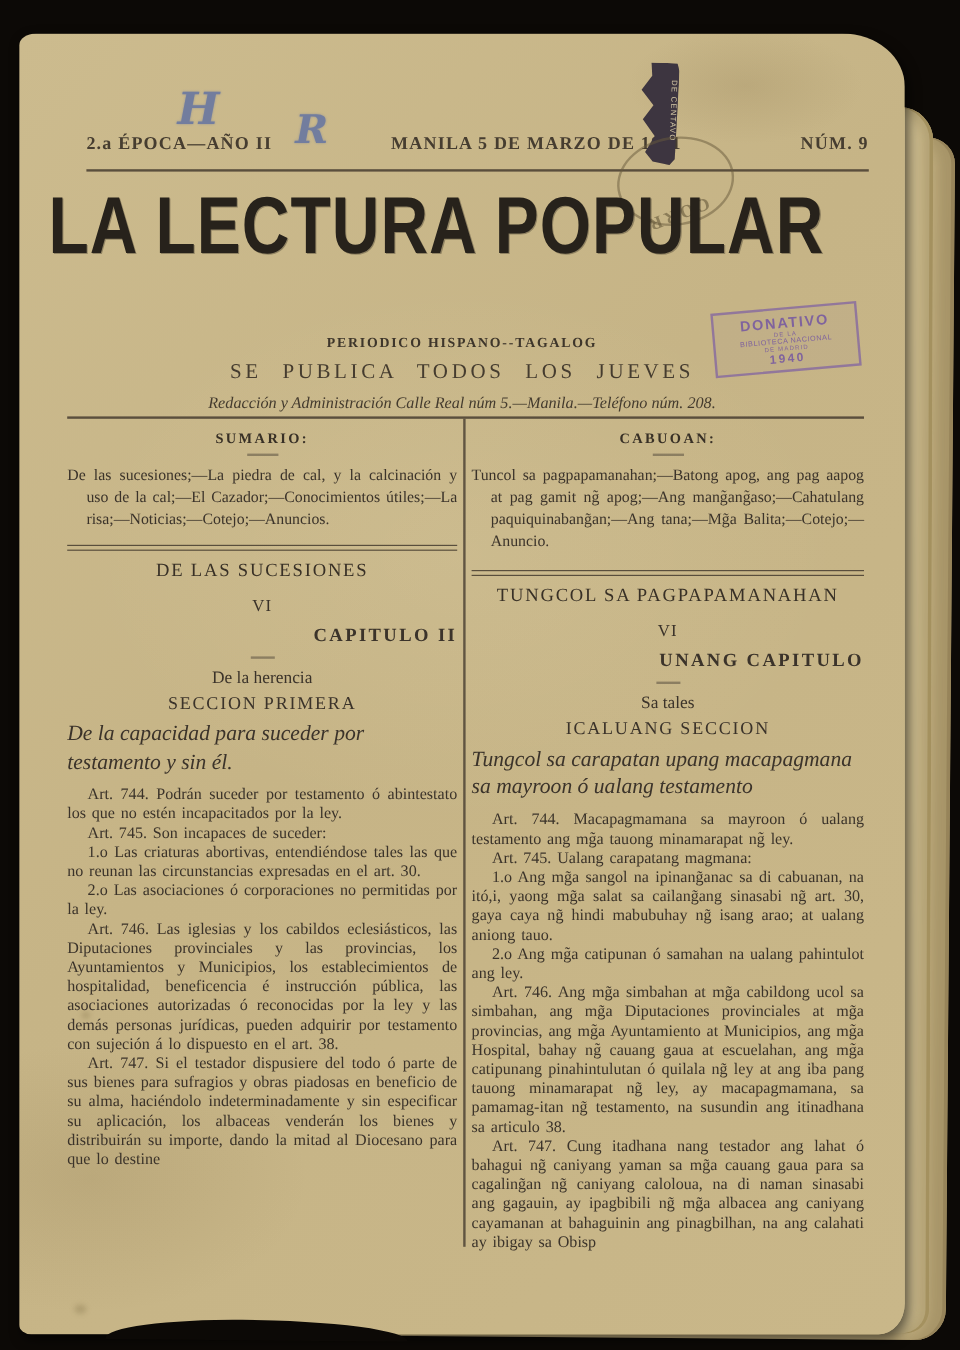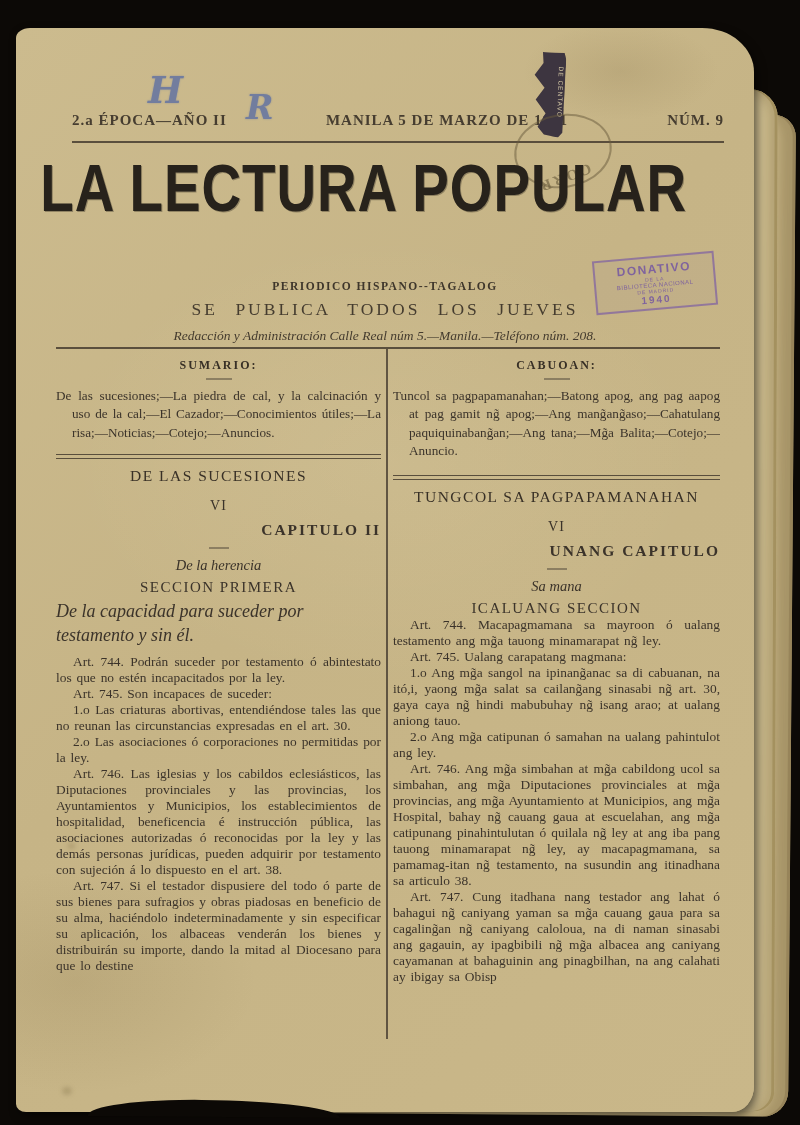--- a/index.html
+++ b/index.html
@@ -90,21 +90,21 @@
   .head-dash { width:26px; height:2px; background:#5a5040; margin:5px auto 7px; opacity:.55; }
   .summary { font-size:13.2px; line-height:1.4; padding-left:16px; text-indent:-16px;
              text-align:justify; word-spacing:1px; }
   .double-rule { border-top:1.7px solid #463c2f; border-bottom:1.7px solid #463c2f; height:5px; margin:12px 0 8px; opacity:.85; }
   .col-right .double-rule { margin-top:14px; }
 
   .art-title   { text-align:center; font-size:15.5px; letter-spacing:1.5px; margin-top:8px; color:#383026; }
   .art-part    { text-align:center; font-size:14px; letter-spacing:1px; margin-top:13px; }
   .art-chapter { text-align:right; font-size:15.5px; font-weight:bold; letter-spacing:2px; margin-top:7px; }
   .art-dash    { width:20px; height:2px; background:#5a5040; margin:8px auto; opacity:.55; }
-  .art-sub     { text-align:center; font-style:italic; font-size:14.5px; margin-top:2px; }
+  .art-sub     { text-align:center; font-size:14.5px; margin-top:2px; }
   .art-section { text-align:center; font-size:15px; letter-spacing:1.5px; margin-top:5px; }
   .art-note    { text-align:left; font-style:italic; font-size:18px; line-height:1.3; margin-top:4px; margin-bottom:7px; }
   .para { font-size:13.4px; line-height:16px; text-align:justify; text-indent:17px;
           word-spacing:1.5px; }
 </style>
 </head>
 <body>
 
 <div class="scene">
   <div class="stack stack-b"></div>
@@ -177,22 +177,23 @@
       <div class="col-right">
         <div class="sec-head">CABUOAN:</div>
         <div class="head-dash"></div>
         <div class="summary">Tuncol sa pagpapamanahan;—Batong apog, ang pag aapog at pag gamit ng̃ apog;—Ang mang̃ang̃aso;—Cahatulang paquiquinabang̃an;—Ang tana;—Mg̃a Balita;—Cotejo;—Anuncio.</div>
         <div class="double-rule"></div>
 
         <div class="art-title">TUNGCOL SA PAGPAPAMANAHAN</div>
         <div class="art-part">VI</div>
         <div class="art-chapter">UNANG CAPITULO</div>
         <div class="art-dash"></div>
-        <div class="art-sub">Sa mana</div>
+        <div class="art-sub">Sa tales</div>
         <div class="art-section">ICALUANG SECCION</div>
+        <div class="art-note">Tungcol sa carapatan upang macapagmana sa mayroon ó ualang testamento</div>
 
         <p class="para">Art. 744. Macapagmamana sa mayroon ó ualang testamento ang mg̃a tauong minamarapat ng̃ ley.</p>
         <p class="para">Art. 745. Ualang carapatang magmana:</p>
         <p class="para">1.o Ang mg̃a sangol na ipinang̃anac sa di cabuanan, na itó,i, yaong mg̃a salat sa cailang̃ang sinasabi ng̃ art. 30, gaya caya ng̃ hindi mabubuhay ng̃ isang arao; at ualang aniong tauo.</p>
         <p class="para">2.o Ang mg̃a catipunan ó samahan na ualang pahintulot ang ley.</p>
         <p class="para">Art. 746. Ang mg̃a simbahan at mg̃a cabildong ucol sa simbahan, ang mg̃a Diputaciones provinciales at mg̃a provincias, ang mg̃a Ayuntamiento at Municipios, ang mg̃a Hospital, bahay ng̃ cauang gaua at escuelahan, ang mg̃a catipunang pinahintulutan ó quilala ng̃ ley at ang iba pang tauong minamarapat ng̃ ley, ay macapagmamana, sa pamamag-itan ng̃ testamento, na susundin ang itinadhana sa articulo 38.</p>
         <p class="para">Art. 747. Cung itadhana nang testador ang lahat ó bahagui ng̃ caniyang yaman sa mg̃a cauang gaua para sa cagaling̃an ng̃ caniyang caloloua, na di naman sinasabi ang gagauin, ay ipagbibili ng̃ mg̃a albacea ang caniyang cayamanan at bahaguinin ang pinagbilhan, na ang calahati ay ibigay sa Obisp</p>
       </div>
 
     </div>

